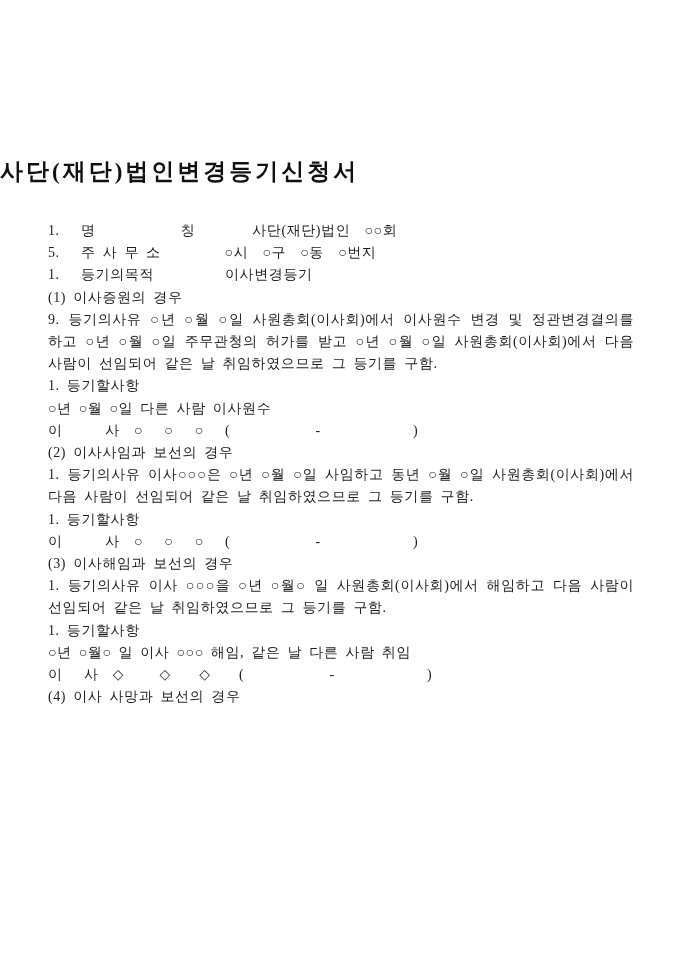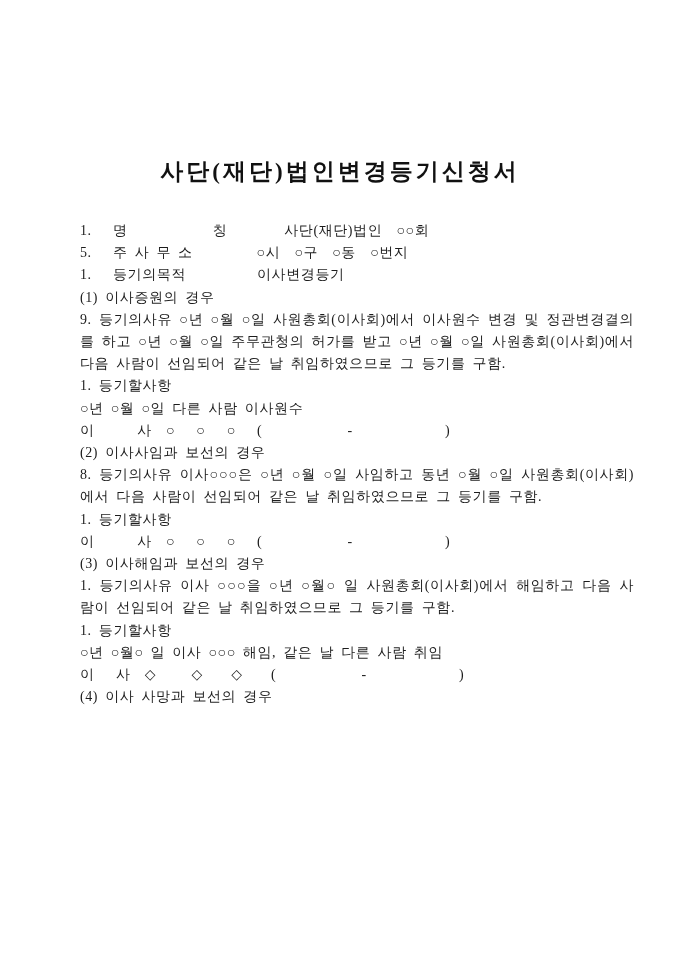--- a/index.html
+++ b/index.html
@@ -18,40 +18,38 @@
     position: relative;
     width: 680px;
     height: 962px;
     background: #ffffff;
   }
   .doc-title {
     position: absolute;
     top: 141px;
     left: 0;
     width: 100%;
-    text-align: center;
     font-size: 23px;
     font-weight: 700;
     letter-spacing: 3px;
     color: #111111;
   }
   .doc-body {
     position: absolute;
     top: 220px;
     left: 48px;
     width: 586px;
     font-size: 14px;
     line-height: 22.2px;
     letter-spacing: 0.6px;
     word-spacing: 3px;
   }
   .line {
     white-space: pre-wrap;
     min-height: 22.2px;
-    margin-left: 32px;
   }
   .line.para {
     white-space: normal;
     text-align: justify;
     word-break: break-all;
   }
 </style>
 </head>
 <body>
 
@@ -64,21 +62,21 @@
     <div class="line">5.   주 사 무 소         ○시  ○구  ○동  ○번지</div>
     <div class="line">1.   등기의목적          이사변경등기</div>
 
     <div class="line">(1) 이사증원의 경우</div>
     <div class="line para">9. 등기의사유   ○년 ○월 ○일 사원총회(이사회)에서 이사원수 변경 및 정관변경결의를 하고 ○년 ○월 ○일 주무관청의 허가를 받고 ○년 ○월 ○일 사원총회(이사회)에서 다음 사람이 선임되어 같은 날 취임하였으므로 그 등기를 구함.</div>
     <div class="line">1. 등기할사항</div>
     <div class="line">○년 ○월 ○일 다른 사람 이사원수</div>
     <div class="line">이      사  ○   ○   ○   (            -             )</div>
 
     <div class="line">(2) 이사사임과 보선의 경우</div>
-    <div class="line para">8. 등기의사유   이사○○○은 ○년 ○월 ○일 사임하고 동년 ○월 ○일 사원총회(이사회)에서 다음 사람이 선임되어 같은 날 취임하였으므로 그 등기를 구함.</div>
+    <div class="line para">1. 등기의사유   이사○○○은 ○년 ○월 ○일 사임하고 동년 ○월 ○일 사원총회(이사회)에서 다음 사람이 선임되어 같은 날 취임하였으므로 그 등기를 구함.</div>
     <div class="line">1. 등기할사항</div>
     <div class="line">이      사  ○   ○   ○   (            -             )</div>
 
     <div class="line">(3) 이사해임과 보선의 경우</div>
     <div class="line para">1. 등기의사유   이사 ○○○을 ○년 ○월○ 일 사원총회(이사회)에서 해임하고 다음 사람이 선임되어 같은 날 취임하였으므로 그 등기를 구함.</div>
     <div class="line">1. 등기할사항</div>
     <div class="line">○년 ○월○ 일 이사 ○○○ 해임, 같은 날 다른 사람 취임</div>
     <div class="line">이   사  ◇     ◇    ◇    (            -             )</div>
 
     <div class="line">(4) 이사 사망과 보선의 경우</div>

